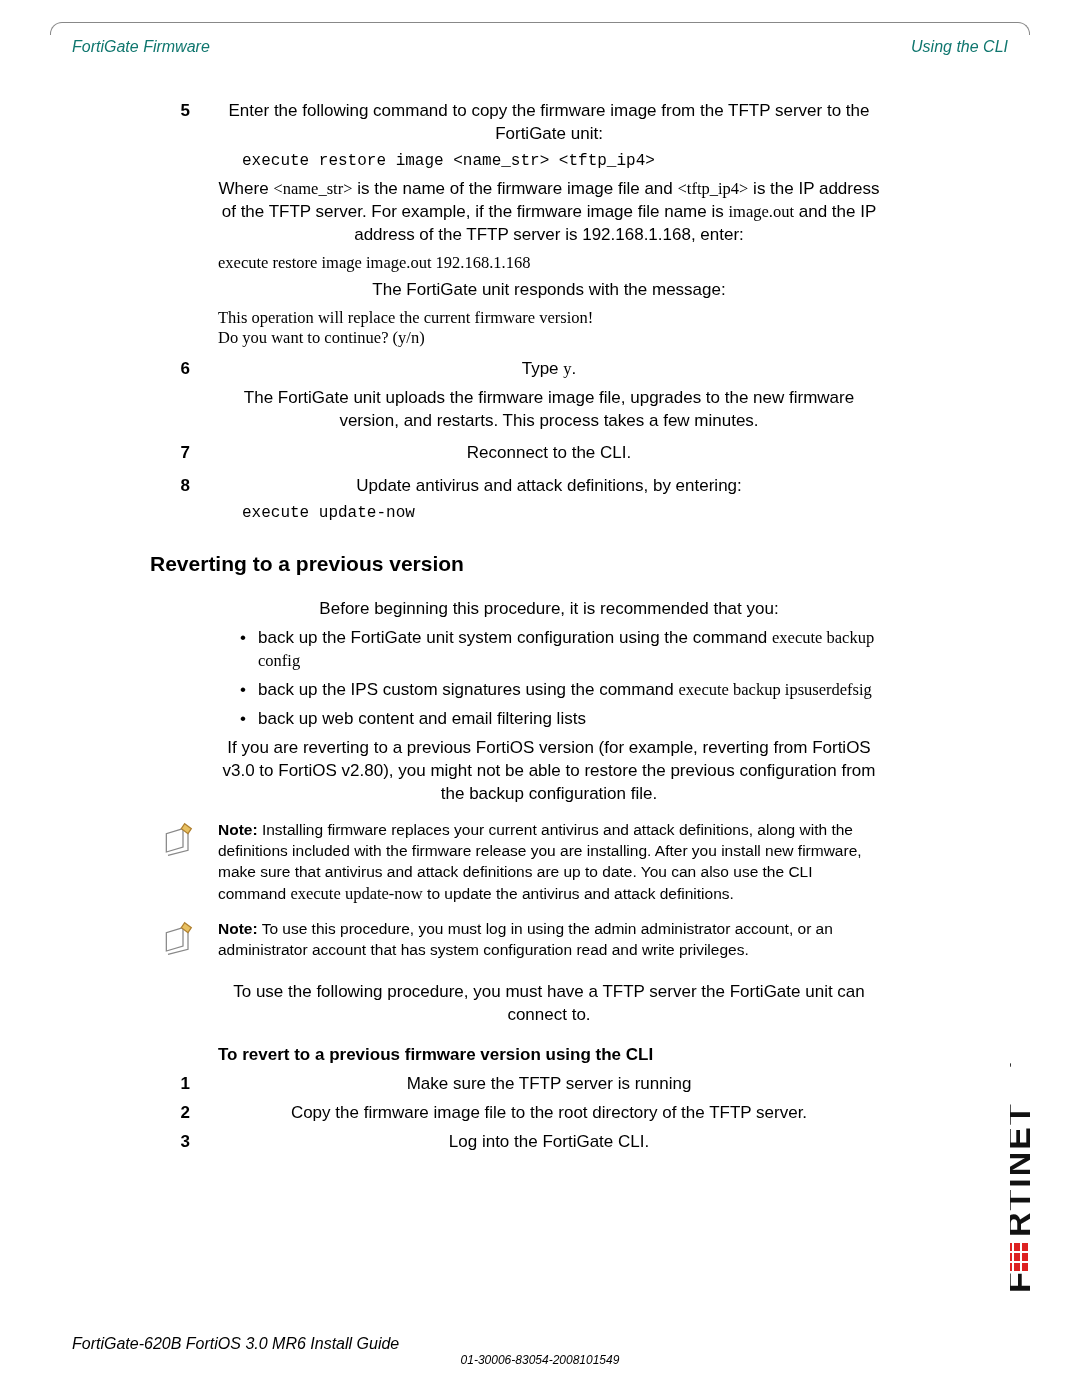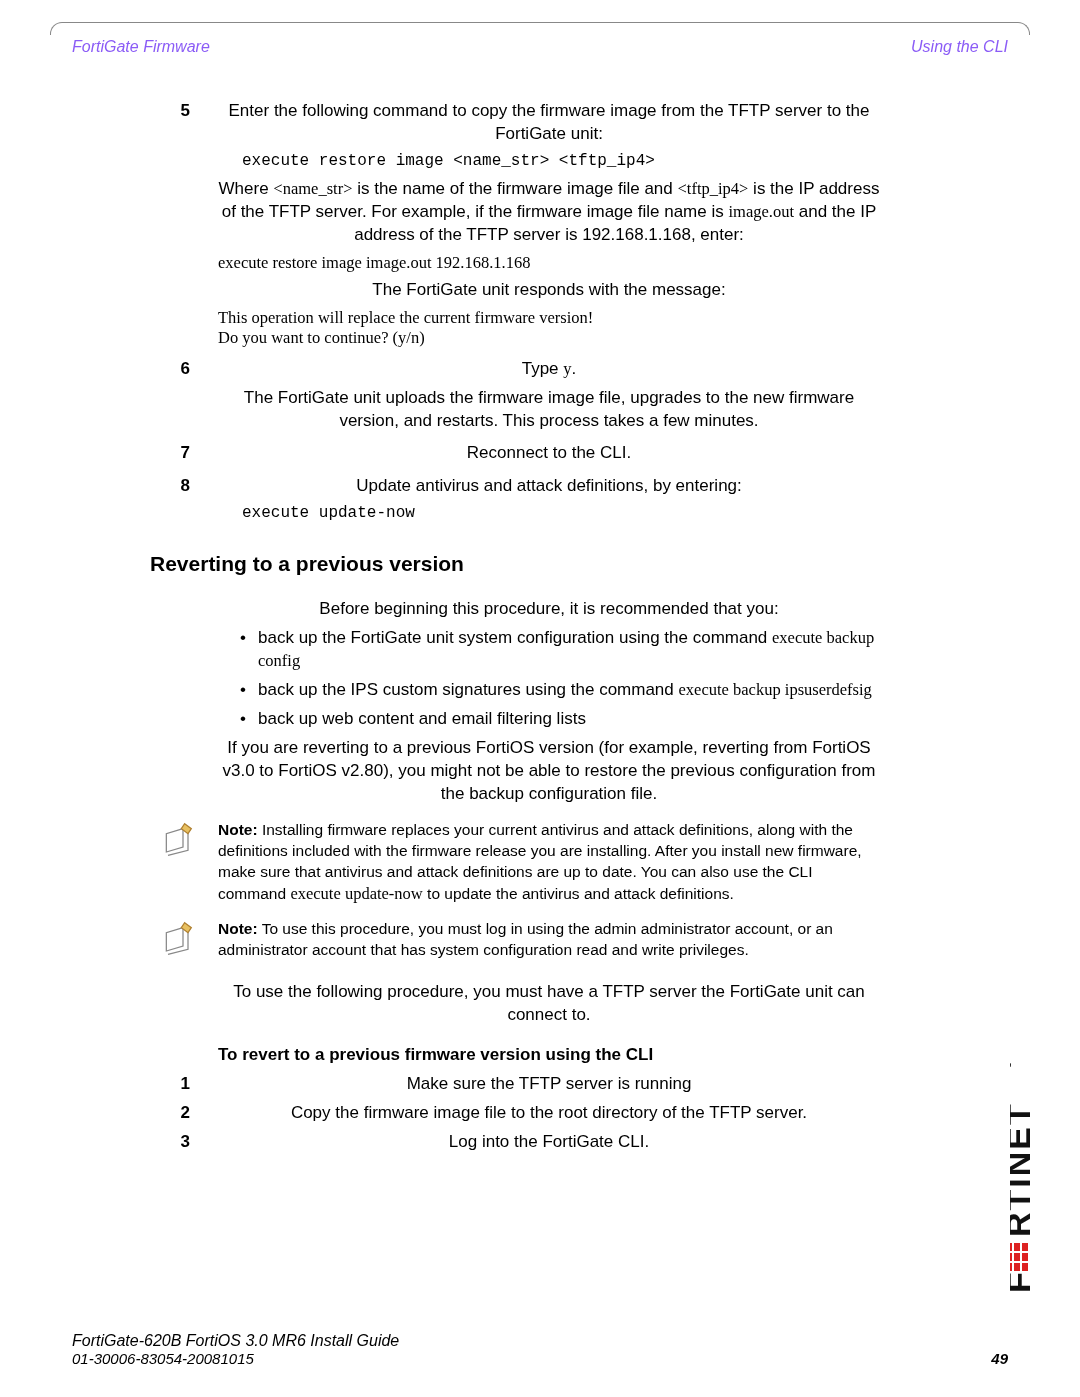--- a/index.html
+++ b/index.html
@@ -1,39 +1,39 @@
 <!DOCTYPE html>
 <html><head>
 <meta charset="utf-8">
 <style>
   @page { size: 1080px 1397px; margin: 0; }
   html, body { margin: 0; padding: 0; width: 1080px; height: 1397px; background: #fff; font-family: Arial, Helvetica, sans-serif; color: #000; }
   .page { position: relative; width: 1080px; height: 1397px; box-sizing: border-box; }
   .frame-top { position: absolute; left: 50px; right: 50px; top: 22px; height: 12px; border-right: 1px solid #888; border-left: 1px solid #888; border-top: 1px solid #888; border-top-left-radius: 12px; border-top-right-radius: 12px; }
-  .hdr { position: absolute; top: 38px; left: 72px; right: 72px; display: flex; justify-content: space-between; font-style: italic; font-size: 16px; color: #8b5cf6; }
+  .hdr { position: absolute; top: 38px; left: 72px; right: 72px; display: flex; justify-content: space-between; font-style: italic; font-size: 16px; color: #0f766e; }
   .content { position: absolute; top: 100px; left: 150px; width: 730px; }
   .ol-row { display: flex; align-items: baseline; }
   .ol-num { width: 40px; text-align: right; font-weight: bold; font-size: 17px; flex: none; }
   .ol-body { margin-left: 28px; flex: 1; }
   .ol-body p, .content p.para { font-size: 17px; line-height: 1.35; margin: 0 0 6px 0; text-align: center; }
   .code { font-family: Liberation Serif, serif; font-size: 16.5px; }
   .indent-code { font-family: "Courier New", monospace; font-size: 16px; margin: 6px 0 8px 24px; display: block; }
   .h2 { font-weight: bold; font-size: 21px; margin: 22px 0 6px 0; }
   .ul-row { display: flex; margin-left: 22px; margin-bottom: 6px; font-size: 17px; line-height: 1.35; }
   .ul-row .bullet { width: 18px; flex: none; }
   .ul-row .ul-body { flex: 1; }
   .note-row { display: flex; margin-left: -60px; margin-top: 14px; }
   .note-icon { width: 60px; flex: none; text-align: left; padding-top: 2px; }
   .note-icon svg { width: 40px; height: 40px; }
   .note-body { flex: 1; font-size: 15.5px; line-height: 1.35; }
   .subh { font-weight: bold; font-size: 17px; margin: 18px 0 8px 0; }
   .footer { position: absolute; bottom: 30px; left: 72px; right: 72px; }
   .footer-line1 { font-style: italic; font-size: 16px; }
-  .footer-line2 { display: flex; justify-content: space-between; font-style: italic; font-size: 15px; }
-  .pagenum { font-weight: bold; font-style: italic; }
+  .footer-line2 { display: flex; justify-content: center; font-style: italic; font-size: 12px; }
+  .pagenum { font-weight: normal; font-style: italic; }
   .brand { position: absolute; right: 30px; bottom: 90px; }
   .brand svg { height: 250px; }
   .para-block { margin-left: 68px; }
 </style>
 </head>
 <body>
 <div class="page">
 
   <div class="frame-top"></div>
 

